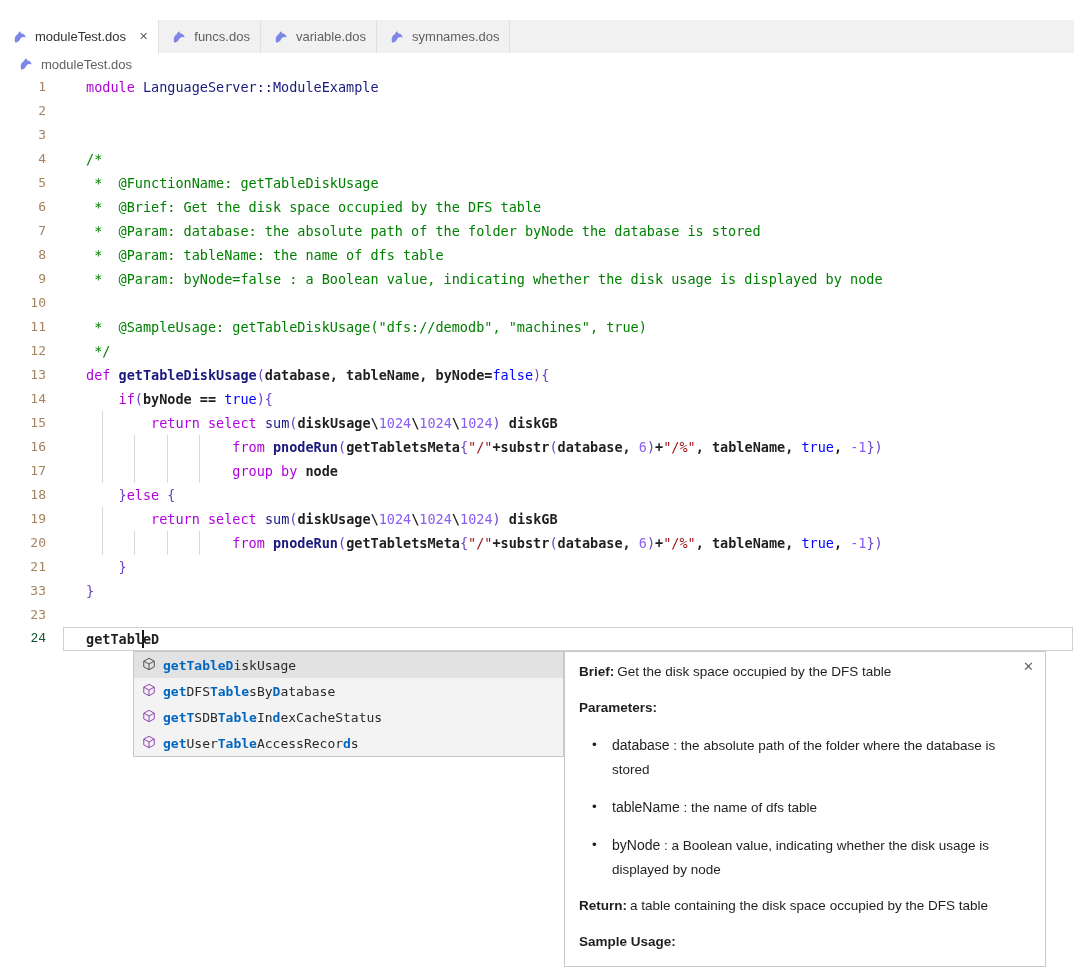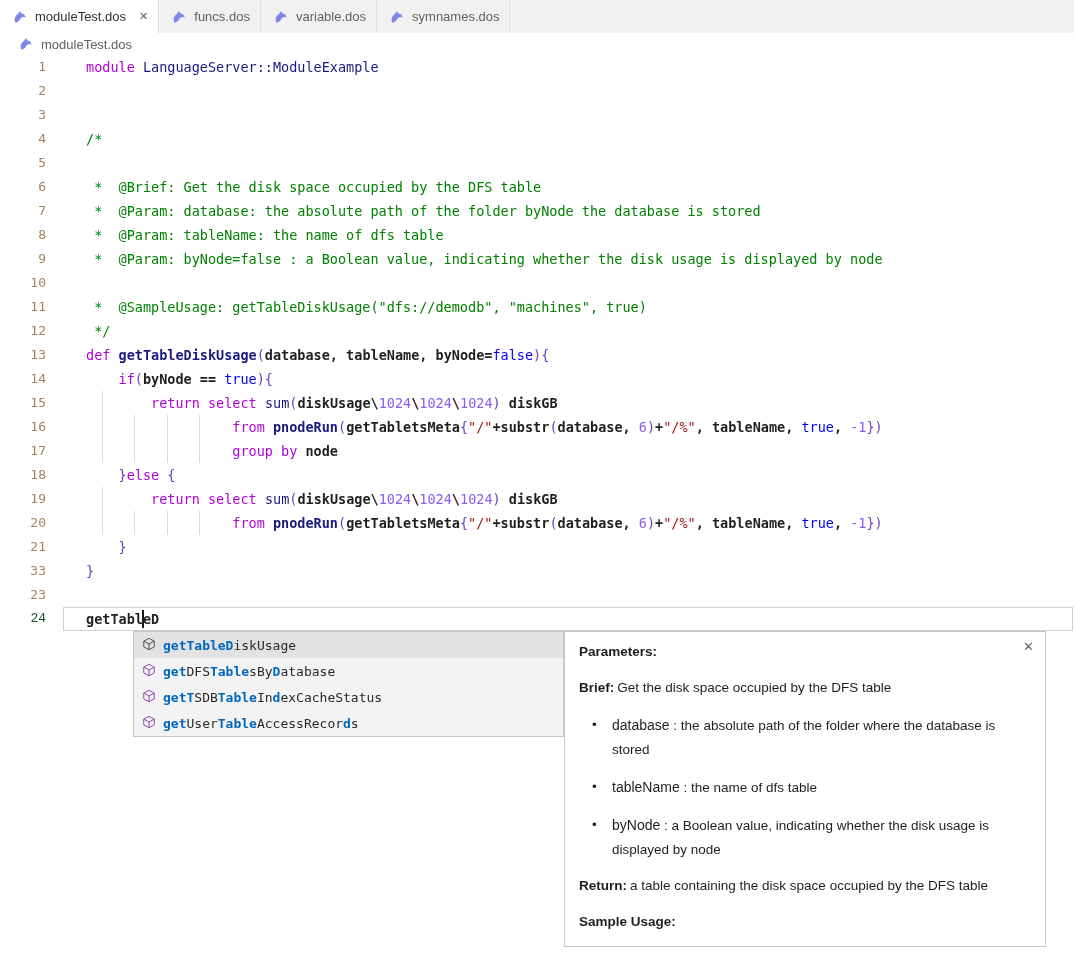--- a/index.html
+++ b/index.html
@@ -1,18 +1,18 @@
 <!DOCTYPE html>
 <html><head>
 <meta charset="utf-8">
 <style>
   * { margin:0; padding:0; box-sizing:border-box; }
   html,body { width:1074px; height:967px; background:#fff; overflow:hidden;
               font-family:"Liberation Sans", sans-serif; }
-  #app { position:relative; width:1074px; height:780px; background:#fff; }
+  #app { position:relative; width:1074px; height:780px; background:#fff;margin-top:20px; }
 
   
   .tabbar { position:absolute; left:0; top:0; width:1074px; height:33px;
             background:#f1f1f1; display:flex; }
   .tab { height:33px; display:flex; align-items:center; gap:7px; padding:0 10px 0 12px;
          border-right:1px solid #e0e0e0; background:#f1f1f1; cursor:pointer; }
   .tab.active { background:#ffffff; }
   .tab .tab-label { font-size:13px; color:#616161; white-space:nowrap; }
   .tab.active .tab-label { color:#333333; }
   .tab-close { font-size:11px; color:#5f5f5f; margin-left:6px; line-height:1; }
@@ -115,21 +115,21 @@
           <path fill="#7d87e8" d="M3.2 13.6 C2 10.4 3 6.6 6 5.1 c0.3-1.4 1.3-2.5 2.7-2.9 c-0.2 0.8-0.1 1.5 0.3 2 c2.5 0.2 4.4 2 4.6 4.3 c-1.6-0.9-3.4-0.7-4.6 0.5 c-1 1-1.3 2.4-2.4 3.3 c-0.9 0.8-2.2 1.2-3.4 1.3 Z"></path>
         </svg></span>
     <span class="bc-label">moduleTest.dos</span>
   </div>
 
   <div class="editor" id="editor">
       <div class="code-row"><span class="gutter-num">1</span><span class="code-text"><span class="tk-kw">module</span><span class="tk-txt"> </span><span class="tk-ns">LanguageServer::ModuleExample</span></span></div>
       <div class="code-row"><span class="gutter-num">2</span><span class="code-text"></span></div>
       <div class="code-row"><span class="gutter-num">3</span><span class="code-text"></span></div>
       <div class="code-row"><span class="gutter-num">4</span><span class="code-text"><span class="tk-cmt">/*</span></span></div>
-      <div class="code-row"><span class="gutter-num">5</span></div>
+      <div class="code-row"><span class="gutter-num">5</span><span class="code-text"><span class="tk-cmt"> *  @FunctionName: getTableDiskUsage</span></span></div>
       <div class="code-row"><span class="gutter-num">6</span><span class="code-text"><span class="tk-cmt"> *  @Brief: Get the disk space occupied by the DFS table</span></span></div>
       <div class="code-row"><span class="gutter-num">7</span><span class="code-text"><span class="tk-cmt"> *  @Param: database: the absolute path of the folder byNode the database is stored</span></span></div>
       <div class="code-row"><span class="gutter-num">8</span><span class="code-text"><span class="tk-cmt"> *  @Param: tableName: the name of dfs table</span></span></div>
       <div class="code-row"><span class="gutter-num">9</span><span class="code-text"><span class="tk-cmt"> *  @Param: byNode=false : a Boolean value, indicating whether the disk usage is displayed by node</span></span></div>
       <div class="code-row"><span class="gutter-num">10</span></div>
       <div class="code-row"><span class="gutter-num">11</span><span class="code-text"><span class="tk-cmt"> *  @SampleUsage: getTableDiskUsage("dfs://demodb", "machines", true)</span></span></div>
       <div class="code-row"><span class="gutter-num">12</span><span class="code-text"><span class="tk-cmt"> */</span></span></div>
       <div class="code-row"><span class="gutter-num">13</span><span class="code-text"><span class="tk-kw">def</span><span class="tk-txt"> </span><span class="tk-fnb">getTableDiskUsage</span><span class="tk-br">(</span><span class="tk-txt">database, tableName, byNode=</span><span class="tk-bool">false</span><span class="tk-br">){</span></span></div>
       <div class="code-row"><span class="gutter-num">14</span><span class="code-text"><span class="tk-txt">    </span><span class="tk-kw">if</span><span class="tk-br">(</span><span class="tk-txt">byNode == </span><span class="tk-bool">true</span><span class="tk-br">){</span></span></div>
       <div class="code-row"><span class="gutter-num">15</span><div class="indent-guide" style="left: 101.508px;"></div><span class="code-text"><span class="tk-txt">        </span><span class="tk-kw">return</span><span class="tk-txt"> </span><span class="tk-kw">select</span><span class="tk-txt"> </span><span class="tk-ns">sum</span><span class="tk-br">(</span><span class="tk-txt">diskUsage\</span><span class="tk-num">1024</span><span class="tk-txt">\</span><span class="tk-num">1024</span><span class="tk-txt">\</span><span class="tk-num">1024</span><span class="tk-br">)</span><span class="tk-txt"> diskGB</span></span></div>
@@ -170,22 +170,22 @@
         <span><svg class="cube-ic" width="14" height="14" viewBox="0 0 16 16">
             <path d="M8 1.5 L14 4.75 V11.25 L8 14.5 L2 11.25 V4.75 Z" fill="none" stroke="#8a41ad" stroke-width="1.1"></path>
             <path d="M2 4.75 L8 8 L14 4.75 M8 8 V14.5" fill="none" stroke="#8a41ad" stroke-width="1.1"></path>
           </svg></span>
         <span><span class="sg-match">get</span><span class="sg-rest">User</span><span class="sg-match">Table</span><span class="sg-rest">AccessRecor</span><span class="sg-match">d</span><span class="sg-rest">s</span></span>
       </div>
     </div>
 
   <div class="docs">
     <span class="docs-close">✕</span>
+    <p class="docs-p"><b>Brief:</b><span>Get the disk space occupied by the DFS table</span></p>
     <p class="docs-p"><b>Parameters:</b></p>
-    <p class="docs-p"><b>Brief:</b><span>Get the disk space occupied by the DFS table</span></p>
     <ul id="docs-params">
         <li><span class="bullet">•</span><span class="param-name">database</span><span> : the absolute path of the folder where the database is stored</span></li>
         <li><span class="bullet">•</span><span class="param-name">tableName</span><span> : the name of dfs table</span></li>
         <li><span class="bullet">•</span><span class="param-name">byNode</span><span> : a Boolean value, indicating whether the disk usage is displayed by node</span></li>
       </ul>
     <p class="docs-p"><b>Return:</b><span>a table containing the disk space occupied by the DFS table</span></p>
     <p class="docs-p"><b>Sample Usage:</b></p>
     <div class="docs-code" id="docs-sample"><span class="dk-fn">getTableDiskUsage</span><span class="dk-br">(</span><span class="dk-str">"dfs://demodb"</span><span class="dk-txt">, </span><span class="dk-str">"machines"</span><span class="dk-txt">, </span><span class="dk-bool">true</span><span class="dk-br">)</span></div>
   </div>
 

